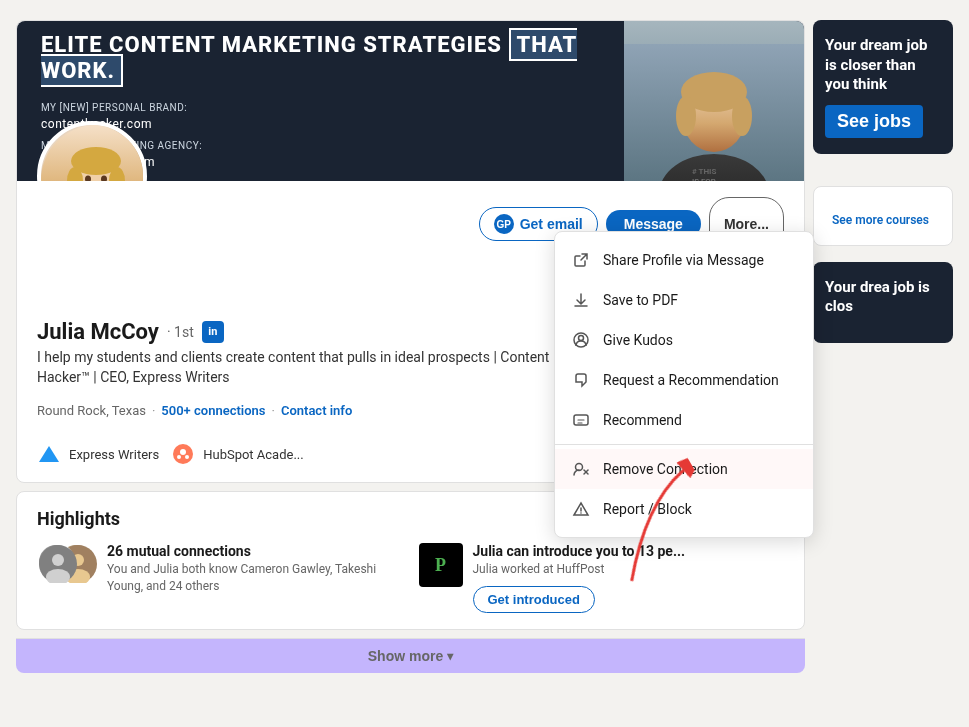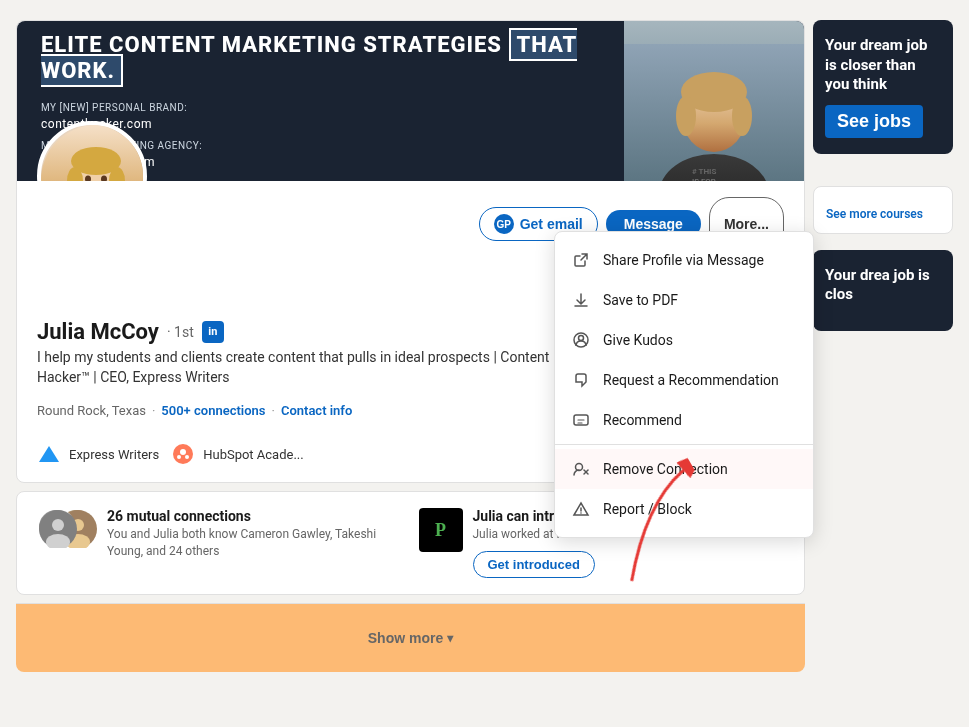--- a/index.html
+++ b/index.html
@@ -344,23 +344,23 @@
       padding: 5px 14px;
       font-size: 13px;
       font-weight: 600;
       cursor: pointer;
       margin-top: 8px;
       display: inline-block;
     }
 
     .show-more-row {
       text-align: center;
-      padding: 26px;
+      padding: 9px;
       border-top: 1px solid #e0e0e0;
-      background: #fdba74;
+      background: #c4b5fd;
       border-radius: 0 0 8px 8px;
     }
 
     .show-more-btn {
       color: #666;
       font-size: 14px;
       font-weight: 600;
       cursor: pointer;
       background: none;
       border: none;
@@ -665,20 +665,21 @@
               <line x1="9" y1="8" x2="9" y2="11" stroke="#555" stroke-width="1.5" stroke-linecap="round"></line>
               <circle cx="9" cy="13" r="0.8" fill="#555"></circle>
             </svg>
           </span>
           <span>Report / Block</span>
         </div>
       </div>
     </div>
 
     <div class="highlights-card">
+      <div class="highlights-title">Highlights</div>
       <div class="highlights-grid">
 
         <div class="highlight-item">
           <div class="mutual-avatars">
             <div class="mutual-avatar mutual-avatar-1">
               <svg width="38" height="38" viewBox="0 0 38 38">
                 <circle cx="19" cy="19" r="19" fill="#808080"></circle>
                 <circle cx="19" cy="15" r="6" fill="#d0d0d0"></circle>
                 <ellipse cx="19" cy="32" rx="12" ry="8" fill="#d0d0d0"></ellipse>
               </svg>
@@ -717,21 +718,21 @@
       </button>
     </div>
   </div>
 
   <div class="right-column">
     <div class="ad-card ad-card-dark">
       <div class="ad-title">Your dream job is closer than you think</div>
       <button class="btn-see-jobs">See jobs</button>
     </div>
     <div style="height:8px;"></div>
-    <div style="background:#fff;border:1px solid #e0e0e0;border-radius:8px;padding:12px;">
+    <div style="background:#fff;border:1px solid #e0e0e0;border-radius:8px;padding:18px;">
       <a href="#" class="see-more-courses">See more courses</a>
     </div>
     <div style="height:8px;"></div>
     <div class="ad-card-bottom">
       <div class="ad-title">Your drea job is clos</div>
     </div>
   </div>
 </div>
 
 <svg style="position:fixed;left:600px;top:480px;z-index:300;pointer-events:none;transform:rotate(-30deg);" width="120" height="100" viewBox="0 0 120 100">

